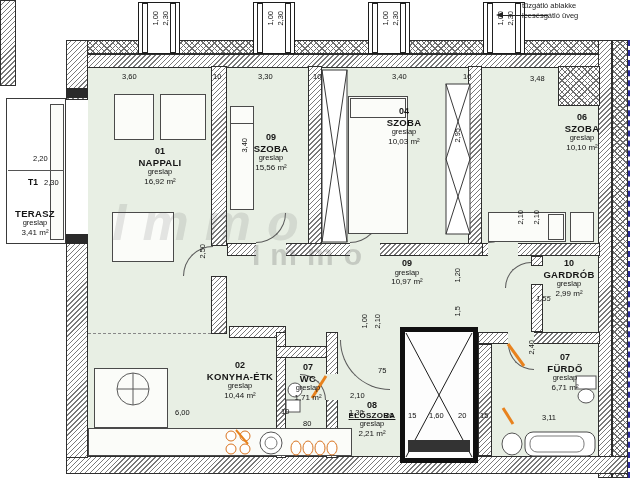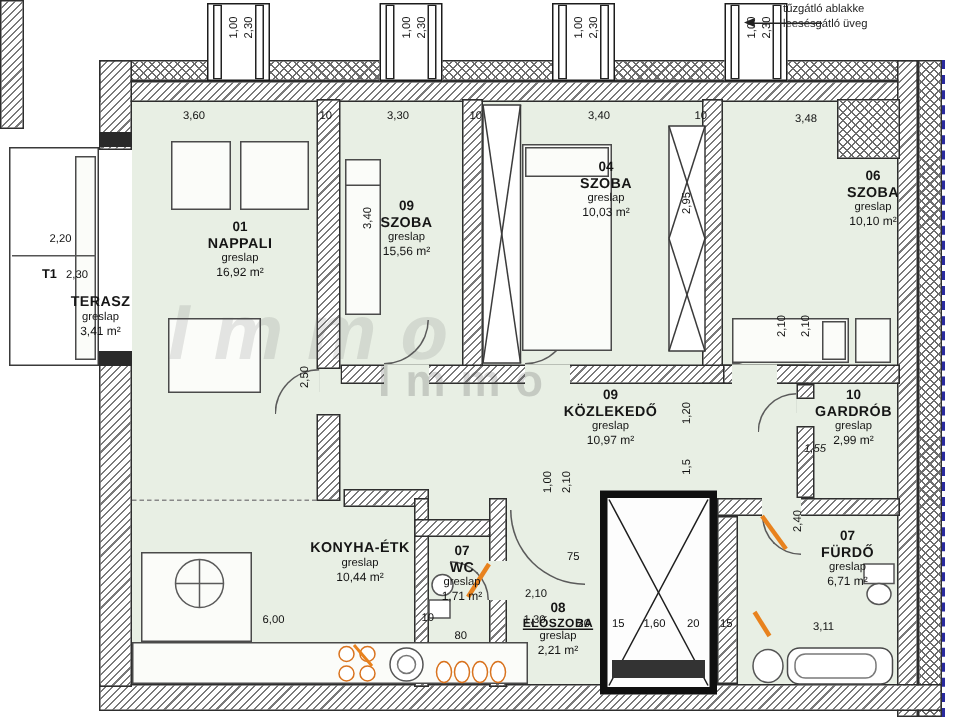--- a/index.html
+++ b/index.html
@@ -217,56 +217,56 @@
     <span class="rl-area">10,03 m²</span>
   </div>
   <div class="abs room-label" style="left:538px;top:112px;width:88px;">
     <span class="rl-num">06</span>
     <span class="rl-name">SZOBA</span>
     <span class="rl-mat">greslap</span>
     <span class="rl-area">10,10 m²</span>
   </div>
   <div class="abs room-label" style="left:352px;top:258px;width:110px;">
     <span class="rl-num">09</span>
-    <span class="rl-name">KÖZLEKEDŐ</span>
     <span class="rl-mat">greslap</span>
     <span class="rl-area">10,97 m²</span>
   </div>
   <div class="abs room-label" style="left:536px;top:258px;width:66px;">
     <span class="rl-num">10</span>
     <span class="rl-name">GARDRÓB</span>
     <span class="rl-mat">greslap</span>
     <span class="rl-area">2,99 m²</span>
   </div>
   <div class="abs room-label" style="left:530px;top:352px;width:70px;">
     <span class="rl-num">07</span>
     <span class="rl-name">FÜRDŐ</span>
     <span class="rl-mat">greslap</span>
     <span class="rl-area">6,71 m²</span>
   </div>
   <div class="abs room-label" style="left:182px;top:360px;width:116px;">
+    <span class="rl-num">02</span>
     <span class="rl-name">KONYHA-ÉTK</span>
     <span class="rl-mat">greslap</span>
     <span class="rl-area">10,44 m²</span>
   </div>
   <div class="abs room-label" style="left:286px;top:362px;width:44px;">
     <span class="rl-num">07</span>
     <span class="rl-name">WC</span>
     <span class="rl-mat">greslap</span>
     <span class="rl-area">1,71 m²</span>
   </div>
   <div class="abs room-label" style="left:340px;top:400px;width:64px;">
     <span class="rl-num">08</span>
     <span class="rl-name" style="font-size:8px;text-decoration:underline;">ELŐSZOBA</span>
     <span class="rl-mat">greslap</span>
     <span class="rl-area">2,21 m²</span>
   </div>
 
   <span class="abs dim" style="left:28px;top:177px;font-weight:700;font-size:8.5px;">T1</span>
-  <div class="abs room-label" style="left:8px;top:196px;width:54px;margin-left:32px;">
+  <div class="abs room-label" style="left:8px;top:208px;width:54px;">
     <span class="rl-name">TERASZ</span>
     <span class="rl-mat">greslap</span>
     <span class="rl-area">3,41 m²</span>
   </div>
 
   <span class="abs dim" style="left:122px;top:72px;">3,60</span>
   <span class="abs dim" style="left:213px;top:72px;">10</span>
   <span class="abs dim" style="left:258px;top:72px;">3,30</span>
   <span class="abs dim" style="left:313px;top:72px;">10</span>
   <span class="abs dim" style="left:392px;top:72px;">3,40</span>

